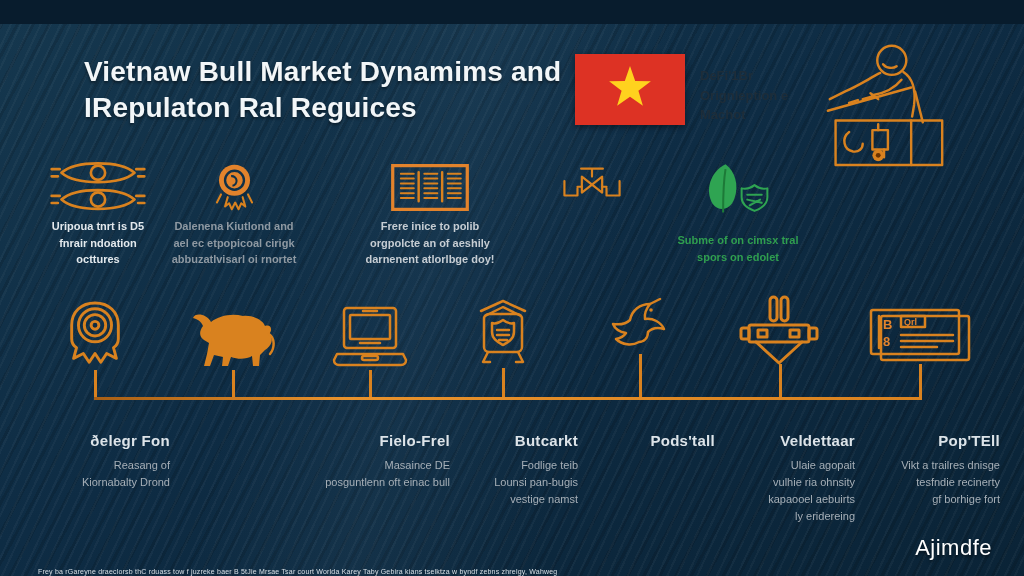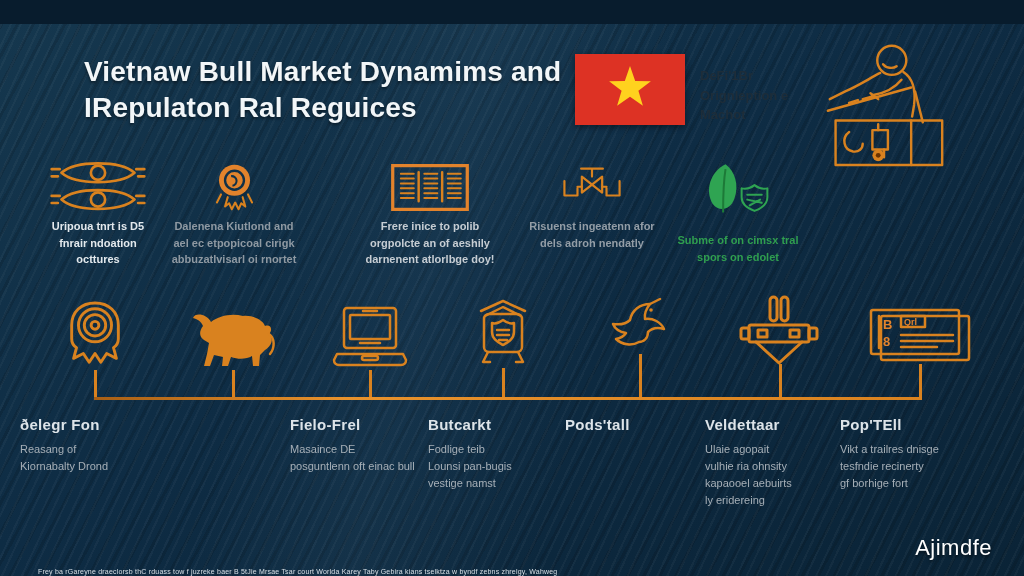--- a/index.html
+++ b/index.html
@@ -46,21 +46,21 @@
   .c2{left:232px; top:346px; height:27px;}
   .c3{left:369px; top:346px; height:27px;}
   .c4{left:502px; top:344px; height:29px;}
   .c5{left:639px; top:330px; height:43px;}
   .c6{left:779px; top:340px; height:33px;}
   .c7{left:919px; top:340px; height:33px;}
   .tli { position:absolute; }
   .i1{left:57px;  top:276px;} .i2{left:189px; top:286px;} .i3{left:329px; top:282px;}
   .i4{left:474px; top:274px;} .i5{left:604px; top:272px;} .i6{left:739px; top:271px;}
   .i7{left:867px; top:284px;}
-  .tl { position:absolute; top:392px; text-align:left; }
+  .tl { position:absolute; top:408px; text-align:right; }
   .tl-title { font-size:15px; font-weight:bold; color:#dde4e9; letter-spacing:0.3px; }
   .tl-body { margin-top:8px; font-size:11px; font-weight:normal; color:#a6afb7;
     line-height:1.55; white-space:pre-line; }
   .t1{left:20px;  width:150px;} .t2{left:158px; width:150px;} .t3{left:290px; width:160px;}
   .t4{left:428px; width:150px;} .t5{left:565px; width:150px;} .t6{left:705px; width:150px;}
   .t7{left:840px; width:160px;}
   .fineprint {
     position:absolute; left:38px; top:542px; width:640px;
     color:rgba(240,246,250,0.88); font-size:7px; line-height:1.75;
     white-space:pre-line; letter-spacing:0.2px;
@@ -167,22 +167,20 @@
     <div class="ficon">
       <svg width="64" height="45" viewBox="0 0 88 62">
         <g class="ln">
           <path d="M29,5 h30 M44,5 v11"></path>
           <path d="M30,16 V38 L58,16 V38 Z"></path>
           <path d="M6,22 v20 h18 v-10 M24,30 h6"></path>
           <path d="M82,22 v20 h-18 v-10 M58,30 h6"></path>
         </g>
       </svg>
     </div>
-    <div class="ftext">Risuenst ingeatenn afor
-dels adroh nendatly</div>
   </div>
 
   <div class="feature f5">
     <div class="ficon">
       <svg width="78" height="66" viewBox="0 0 95 82">
         <path d="M32,4 C13,13 6,37 16,53 C24,64 38,61 43,47 C49,30 44,13 32,4 Z" fill="#2fa452"></path>
         <path d="M29,64 C29,48 29,28 32,10" fill="none" stroke="#1d7a38" stroke-width="2.5"></path>
         <g class="gln">
           <path d="M68,30 c5,4 11,5 16,4 v11 c0,9 -8,14 -16,17 c-8,-3 -16,-8 -16,-17 v-11 c5,1 11,0 16,-4 z"></path>
           <path d="M59,42 h18 M59,48 l18,4 M62,55 l13,-7"></path>

